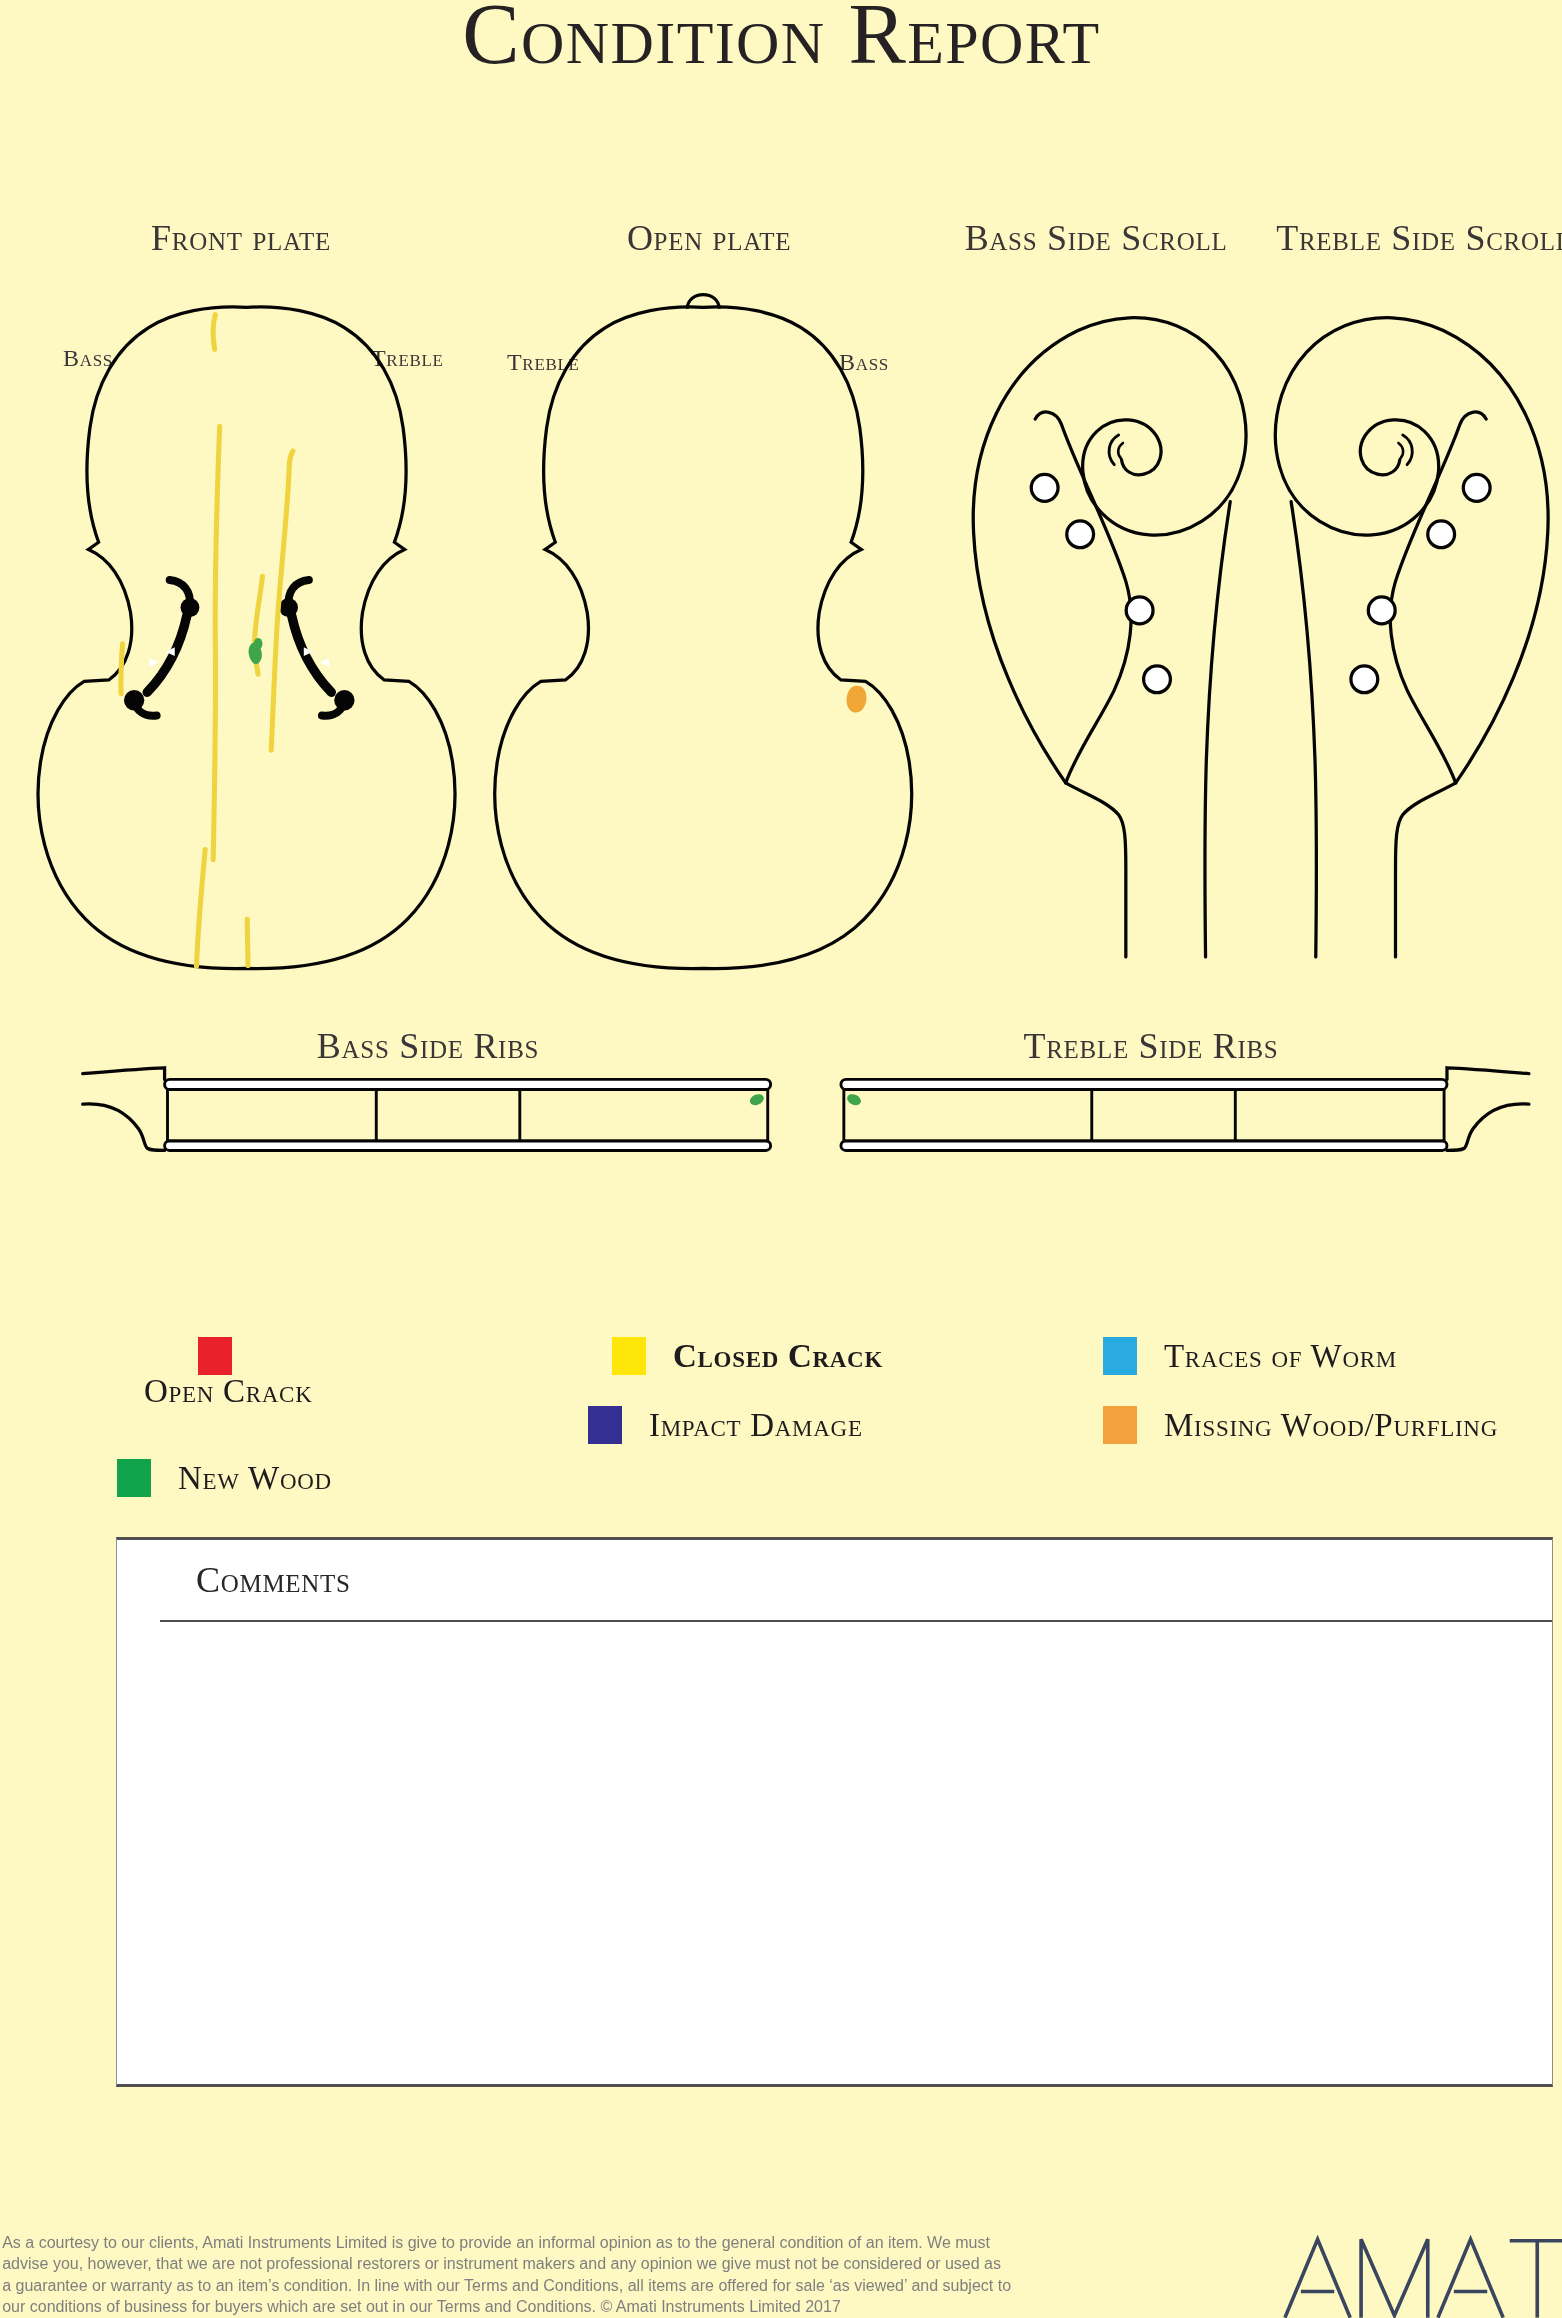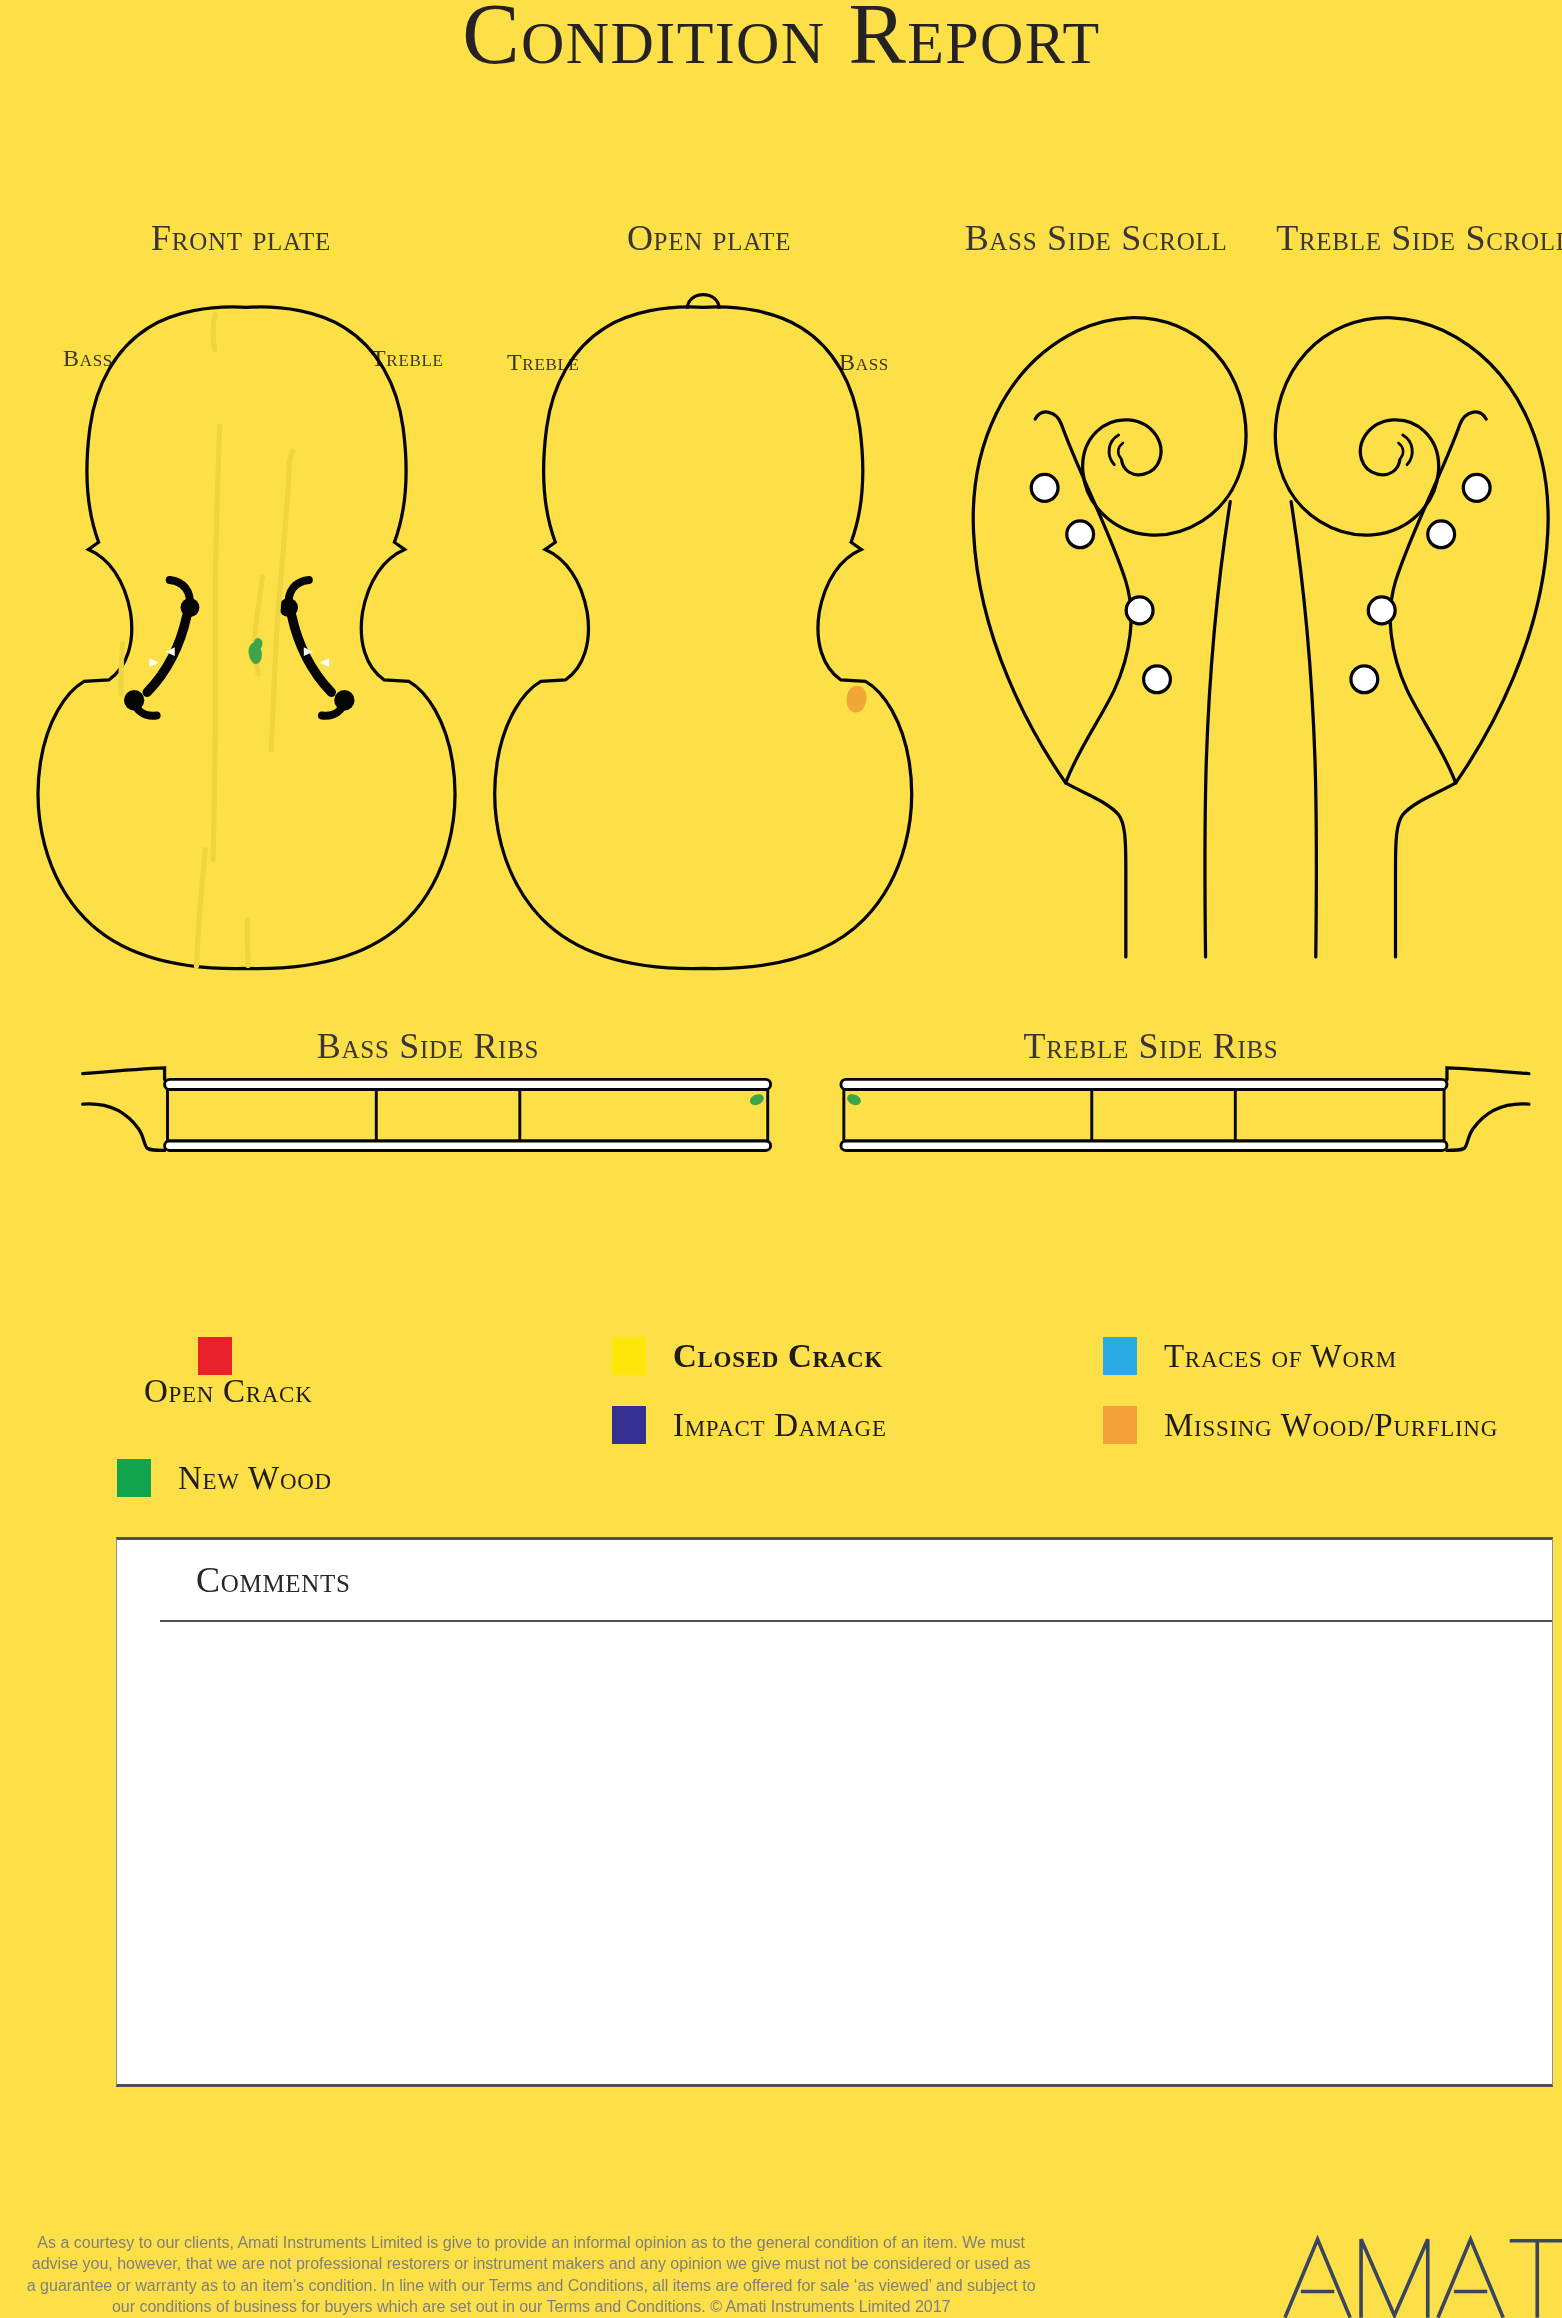--- a/index.html
+++ b/index.html
@@ -1,17 +1,17 @@
 <!DOCTYPE html>
 <html style="font-size:11.6px"><head>
 <meta charset="utf-8">
 <style>
   html,body{margin:0;padding:0;background:#fff;}
-  .page{position:relative;width:1563px;height:2319px;background:#fde047;overflow:hidden;
-        font-family:"Liberation Serif",serif;color:#262224;text-align:center;}
+  .page{position:relative;width:1563px;height:2319px;background:#fef9c3;overflow:hidden;
+        font-family:"Liberation Serif",serif;color:#262224;}
   svg.drawings{position:absolute;left:0;top:0;pointer-events:none;}
   .doc-title{position:absolute;top:-8.7px;left:50%;transform:translateX(-50%);
              font-size:86px;font-variant:small-caps;letter-spacing:1.4px;white-space:nowrap;
              color:#262224;line-height:1;}
   .sec-title{position:absolute;transform:translateX(-50%);font-size:36px;
              font-variant:small-caps;letter-spacing:0.7px;white-space:nowrap;line-height:1;color:#3a3537;}
   #t-front{left:241px;top:220px;}
   #t-back{left:709px;top:220px;}
   #t-bscroll{left:1096px;top:220px;}
   #t-tscroll{left:1424px;top:220px;}
@@ -25,21 +25,21 @@
   #lbl-b-bass{left:839px;top:350px;}
   .legend-item{position:absolute;display:flex;align-items:center;}
   .legend-swatch{width:34px;height:38px;flex:0 0 auto;}
   .legend-label{margin-left:27px;font-size:33px;font-variant:small-caps;letter-spacing:0.7px;
                 color:#1f1c1d;line-height:1;white-space:nowrap;}
   .legend-label.bold{font-weight:700;}
   .li-0{left:117px;top:1337px;flex-direction:column;}
   .li-1{left:612px;top:1337px;}
   .li-2{left:1103px;top:1337px;}
   .li-3{left:117px;top:1459px;}
-  .li-4{left:612px;top:1406px;}
+  .li-4{left:588px;top:1406px;}
   .li-5{left:1103px;top:1406px;}
   .comments-box{position:absolute;left:116px;top:1537px;width:1392px;height:544px;
                 border-left:1.4px solid #8f8f8f;border-right:1.4px solid #8f8f8f;
                 border-top:3.6px solid #4f4f4f;border-bottom:3.6px solid #4f4f4f;background:#fff;padding-left:43px;}
   .comments-header{height:80px;border-bottom:2.9px solid #4f4f4f;display:flex;align-items:center;}
   .comments-title{margin-left:36px;font-size:36px;font-variant:small-caps;letter-spacing:0.7px;
                   color:#2a2627;line-height:1;}
   .comments-body{height:457px;}
   .footer-text{position:absolute;left:2.2px;top:2232px;width:1058px;
                font-family:"Liberation Sans",sans-serif;font-size:16px;line-height:21.4px;

